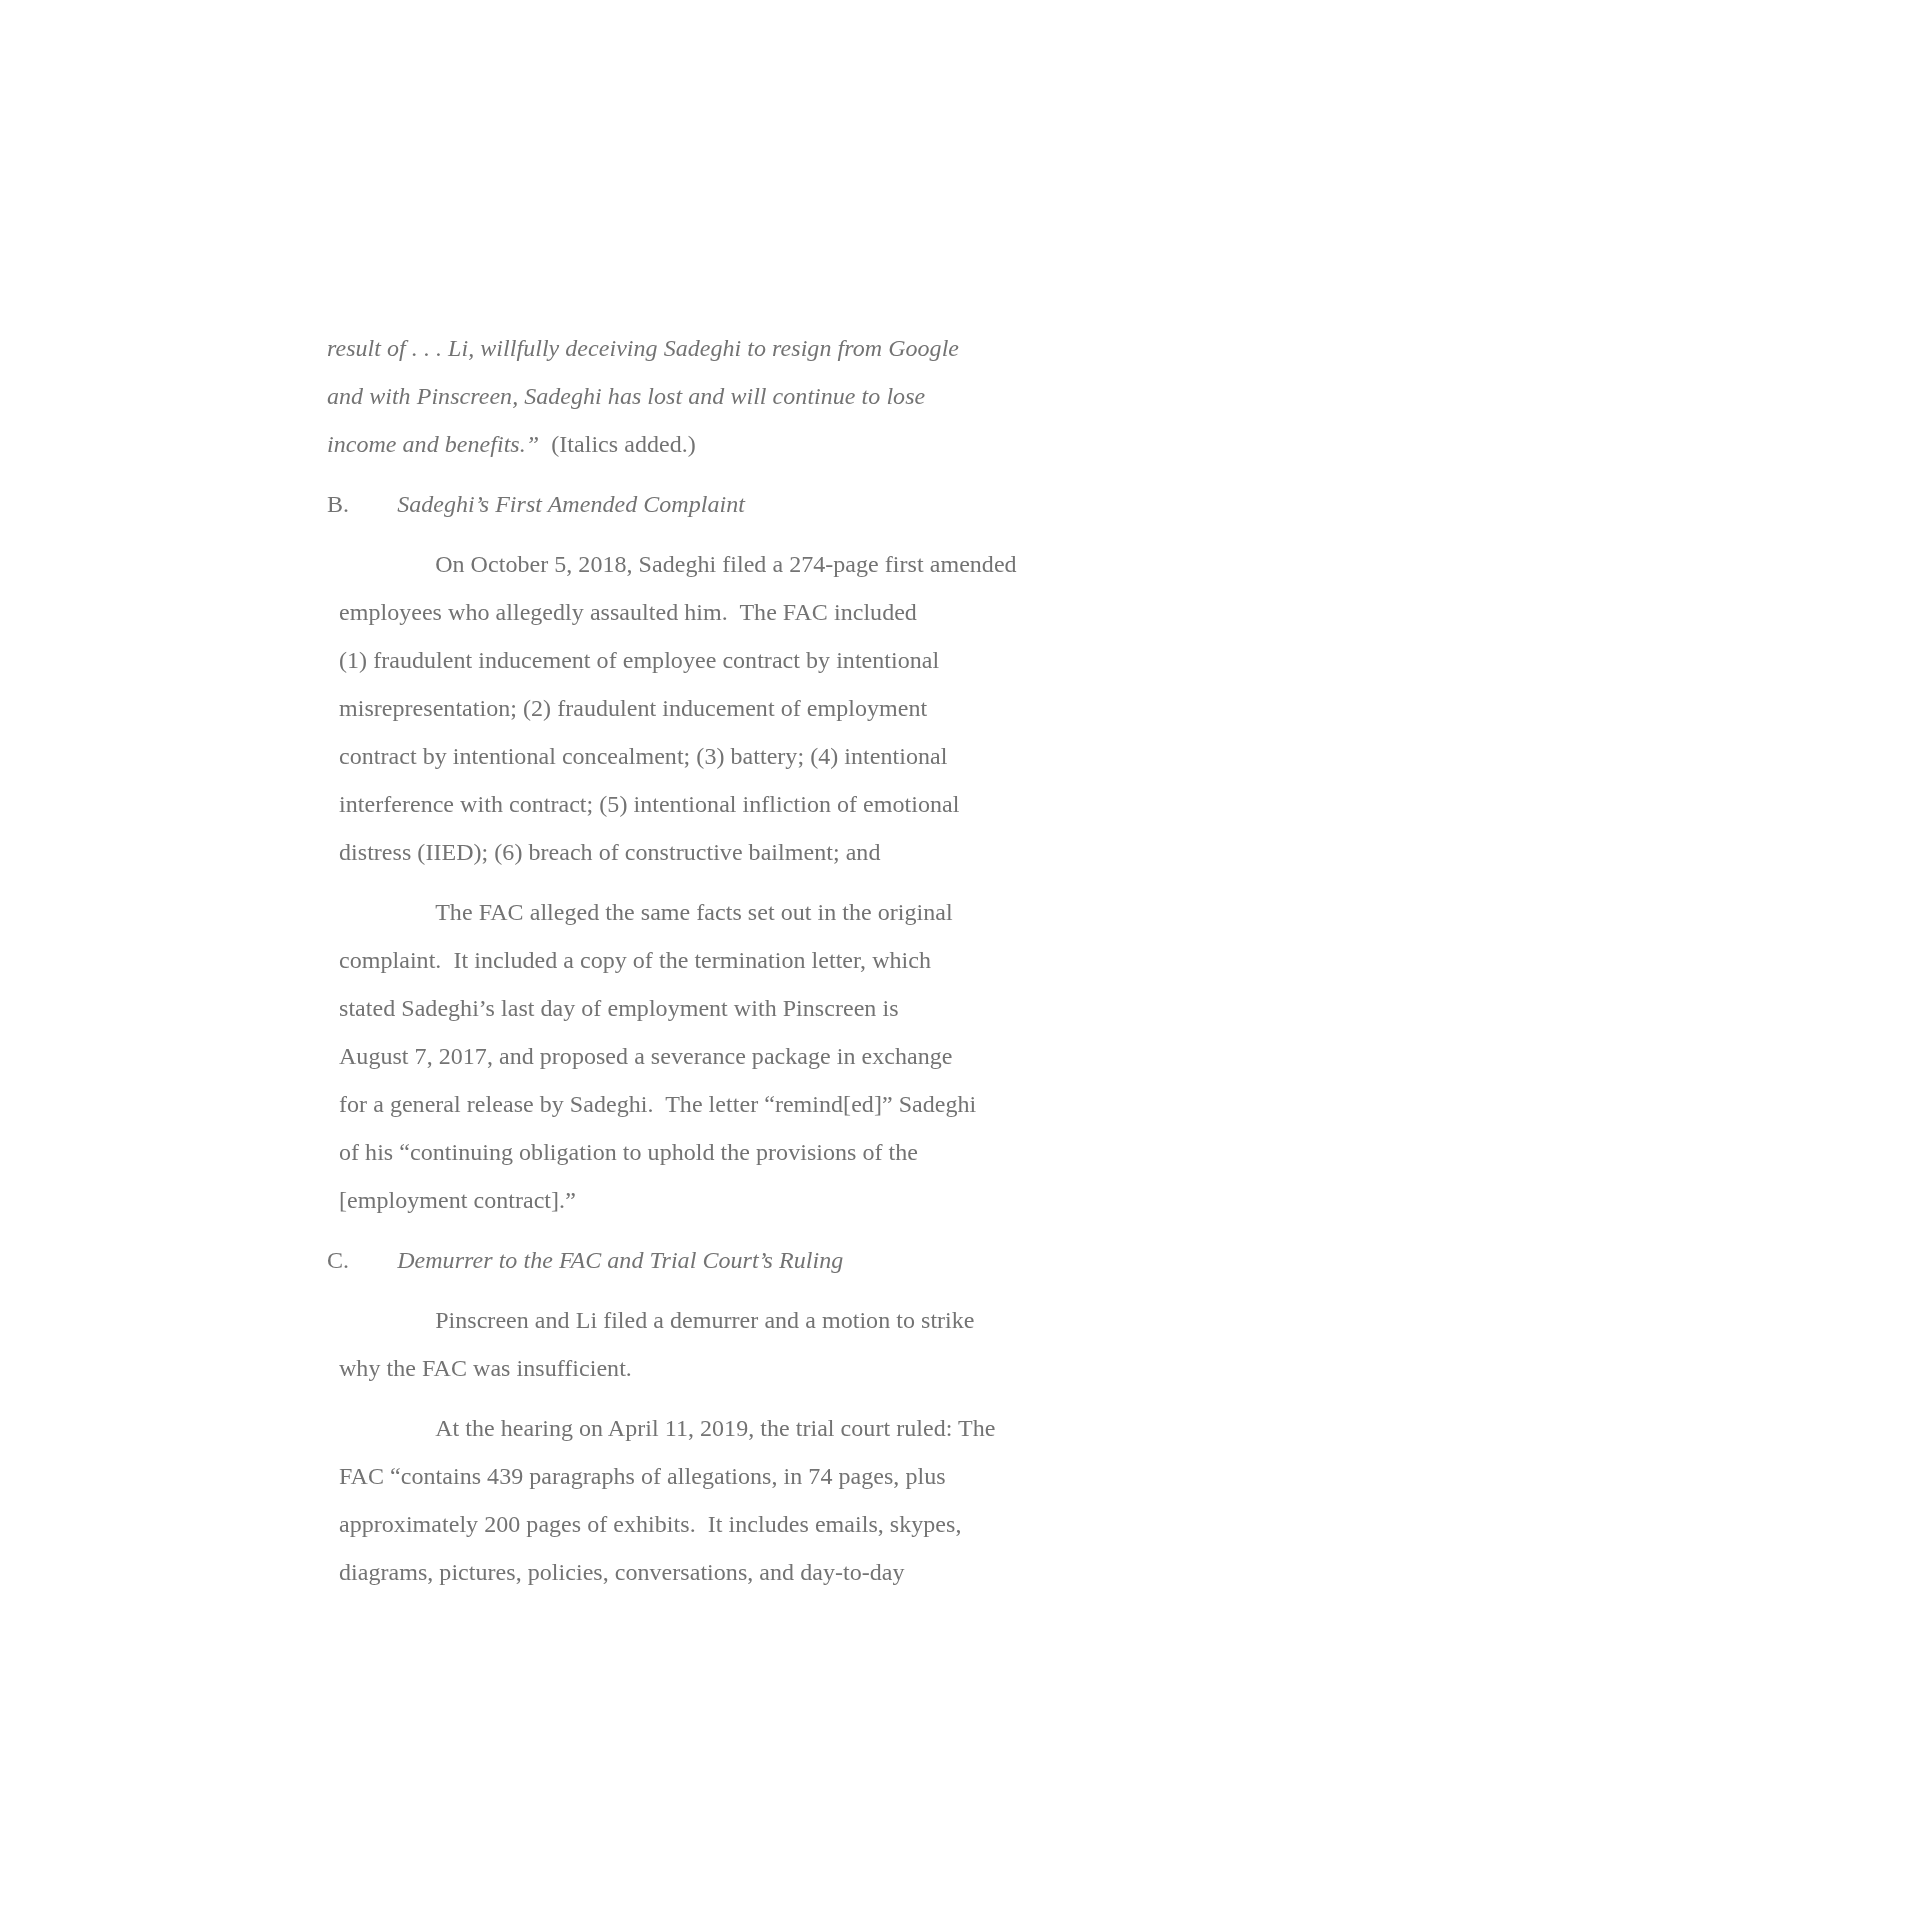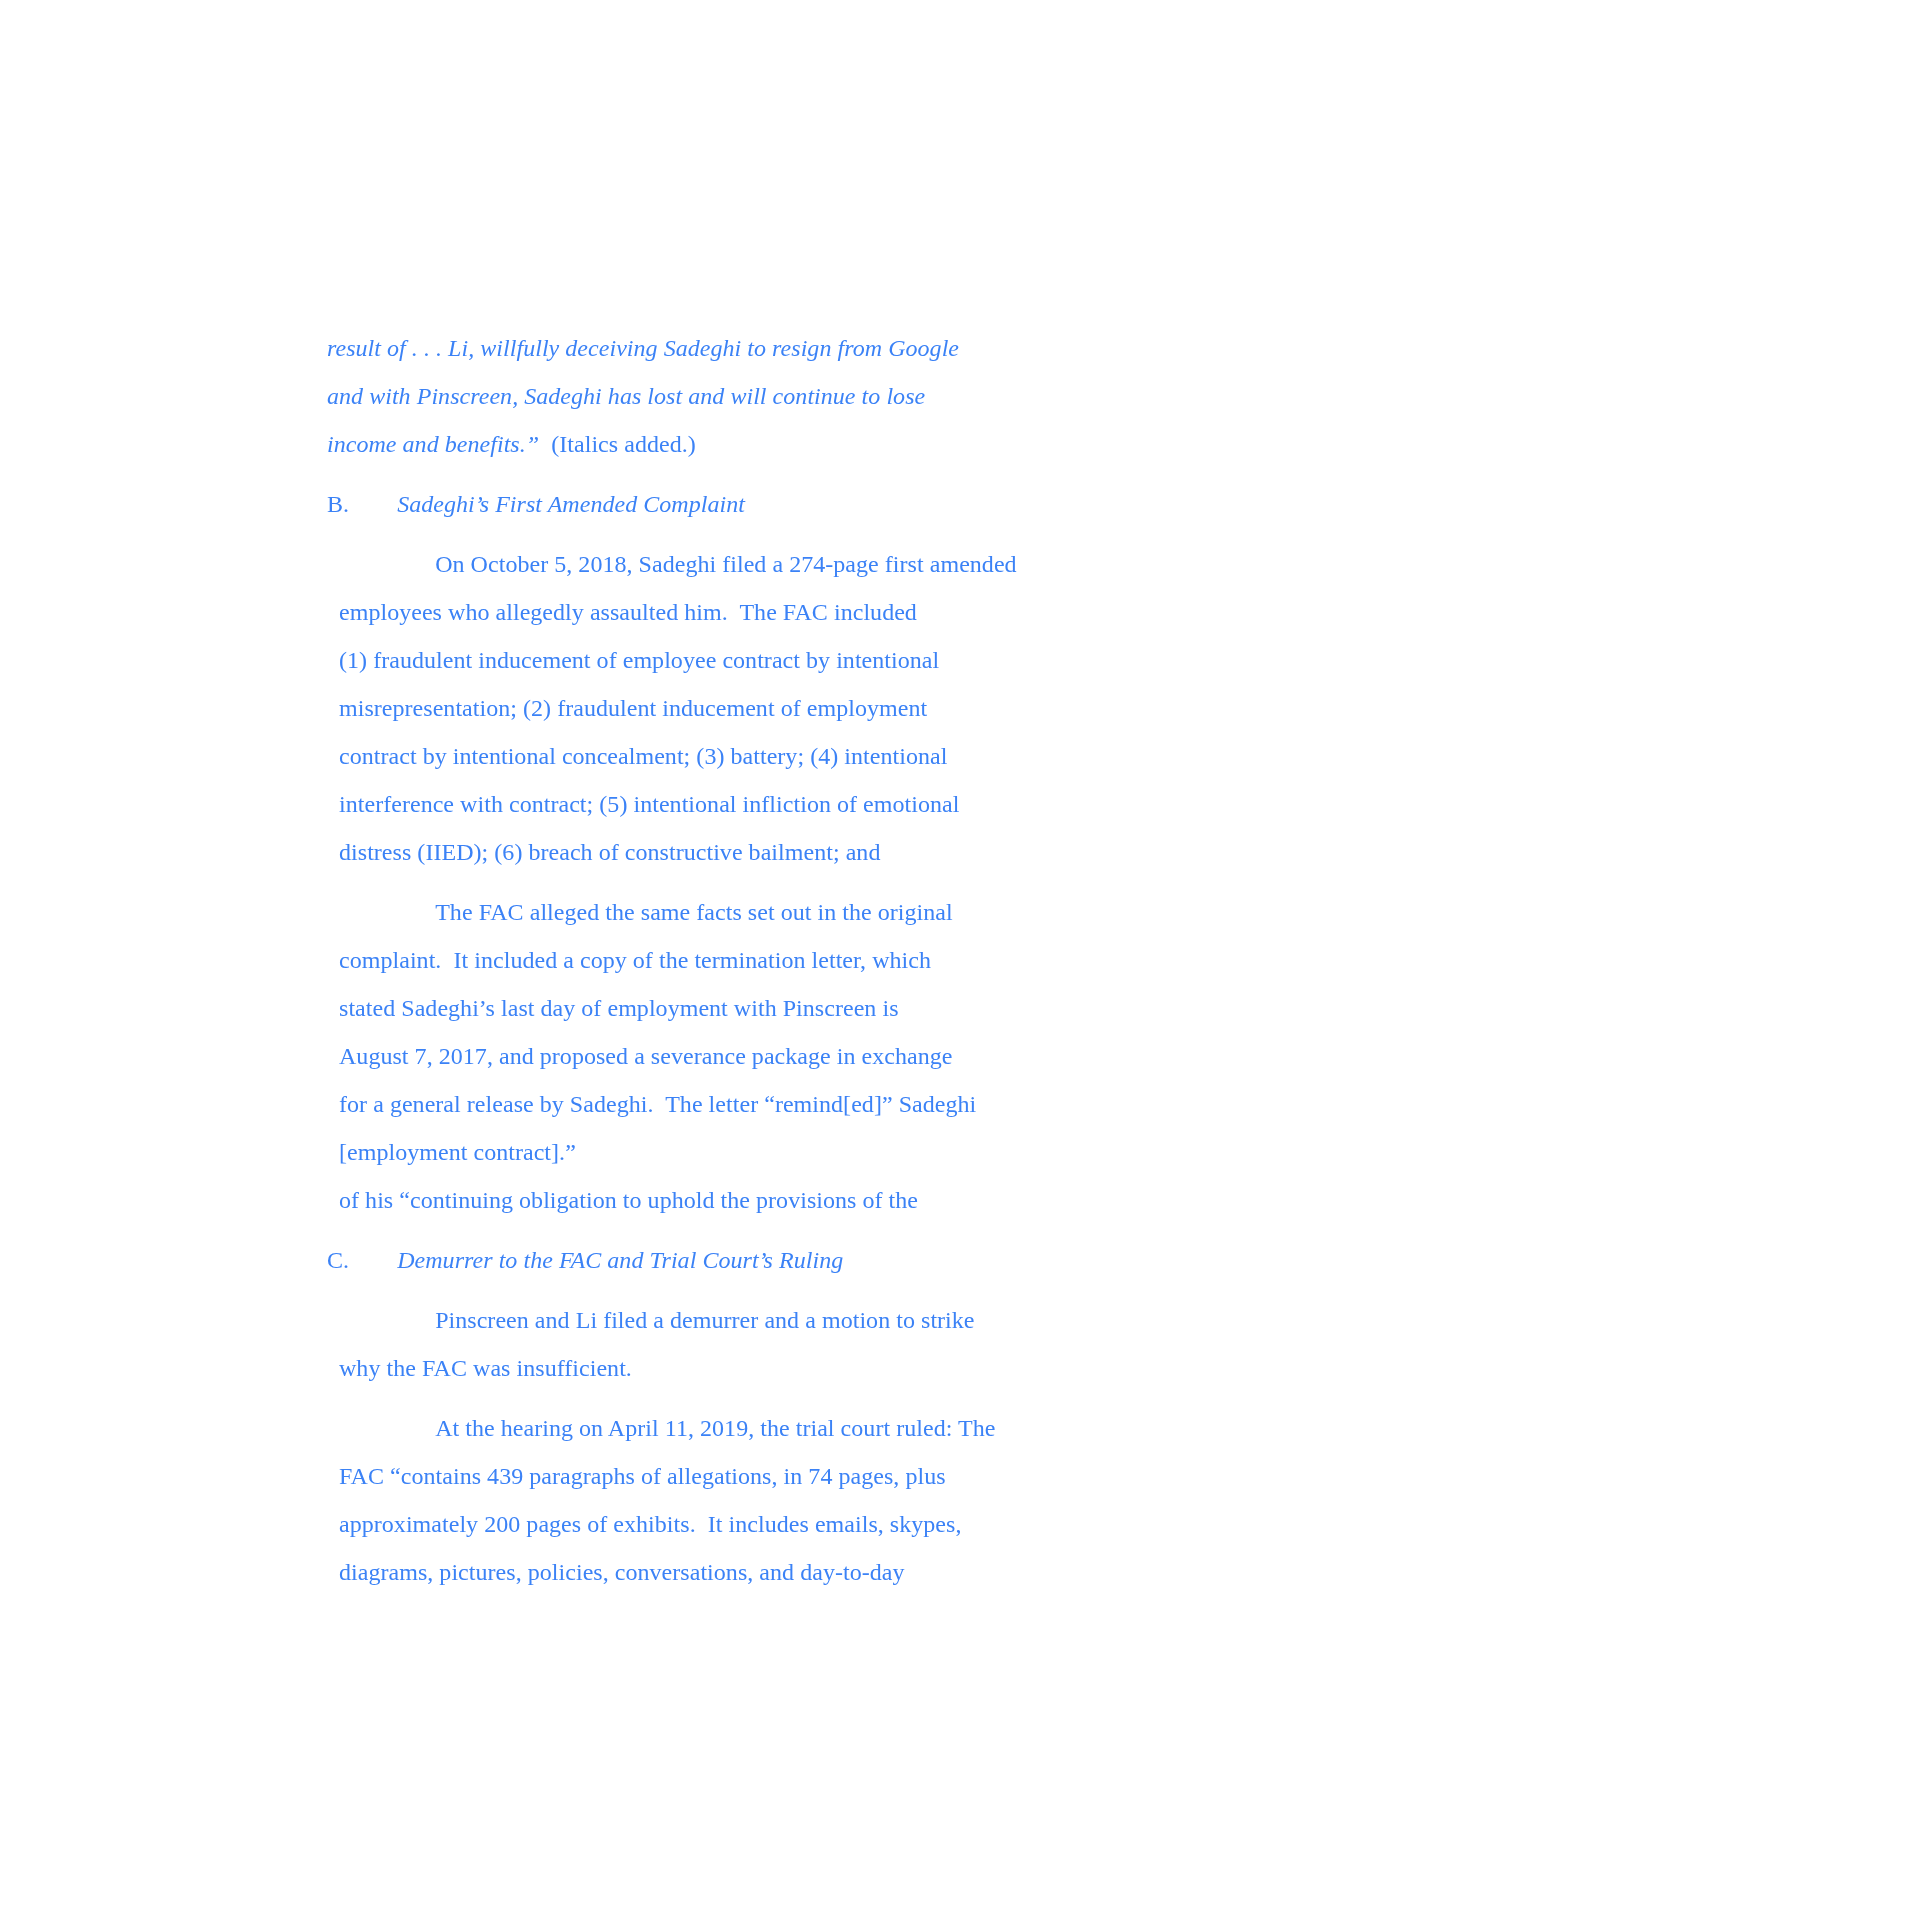--- a/index.html
+++ b/index.html
@@ -24,21 +24,21 @@
     position: absolute;
     left: 327px;
     top: 324px;
     width: 1329px;
   }
   
   .line {
     font-size: 24px;
     line-height: 48px;
     white-space: pre;
-    color: #3b82f6;
+    color: #737373;
     letter-spacing: 0.04px;
   }
   .blockquote-tail .line {
     font-style: italic;
   }
   .blockquote-tail .line .roman {
     font-style: normal;
   }
   .heading {
     margin-top: 11.6px;
@@ -84,22 +84,22 @@
       <div class="line">interference with contract; (5) intentional infliction of emotional</div>
       <div class="line">distress (IIED); (6) breach of constructive bailment; and</div>
     </div>
 
     <div class="para">
       <div class="line">    The FAC alleged the same facts set out in the original</div>
       <div class="line">complaint.  It included a copy of the termination letter, which</div>
       <div class="line">stated Sadeghi’s last day of employment with Pinscreen is</div>
       <div class="line">August 7, 2017, and proposed a severance package in exchange</div>
       <div class="line">for a general release by Sadeghi.  The letter “remind[ed]” Sadeghi</div>
+      <div class="line">of his “continuing obligation to uphold the provisions of the</div>
       <div class="line">[employment contract].”</div>
-      <div class="line">of his “continuing obligation to uphold the provisions of the</div>
     </div>
 
     <div class="heading">
       <div class="line"><span class="letter">C.</span><span class="letter">  </span><span class="title">Demurrer to the FAC and Trial Court’s Ruling</span></div>
     </div>
 
     <div class="para">
       <div class="line">    Pinscreen and Li filed a demurrer and a motion to strike</div>
       <div class="line">why the FAC was insufficient.</div>
     </div>

